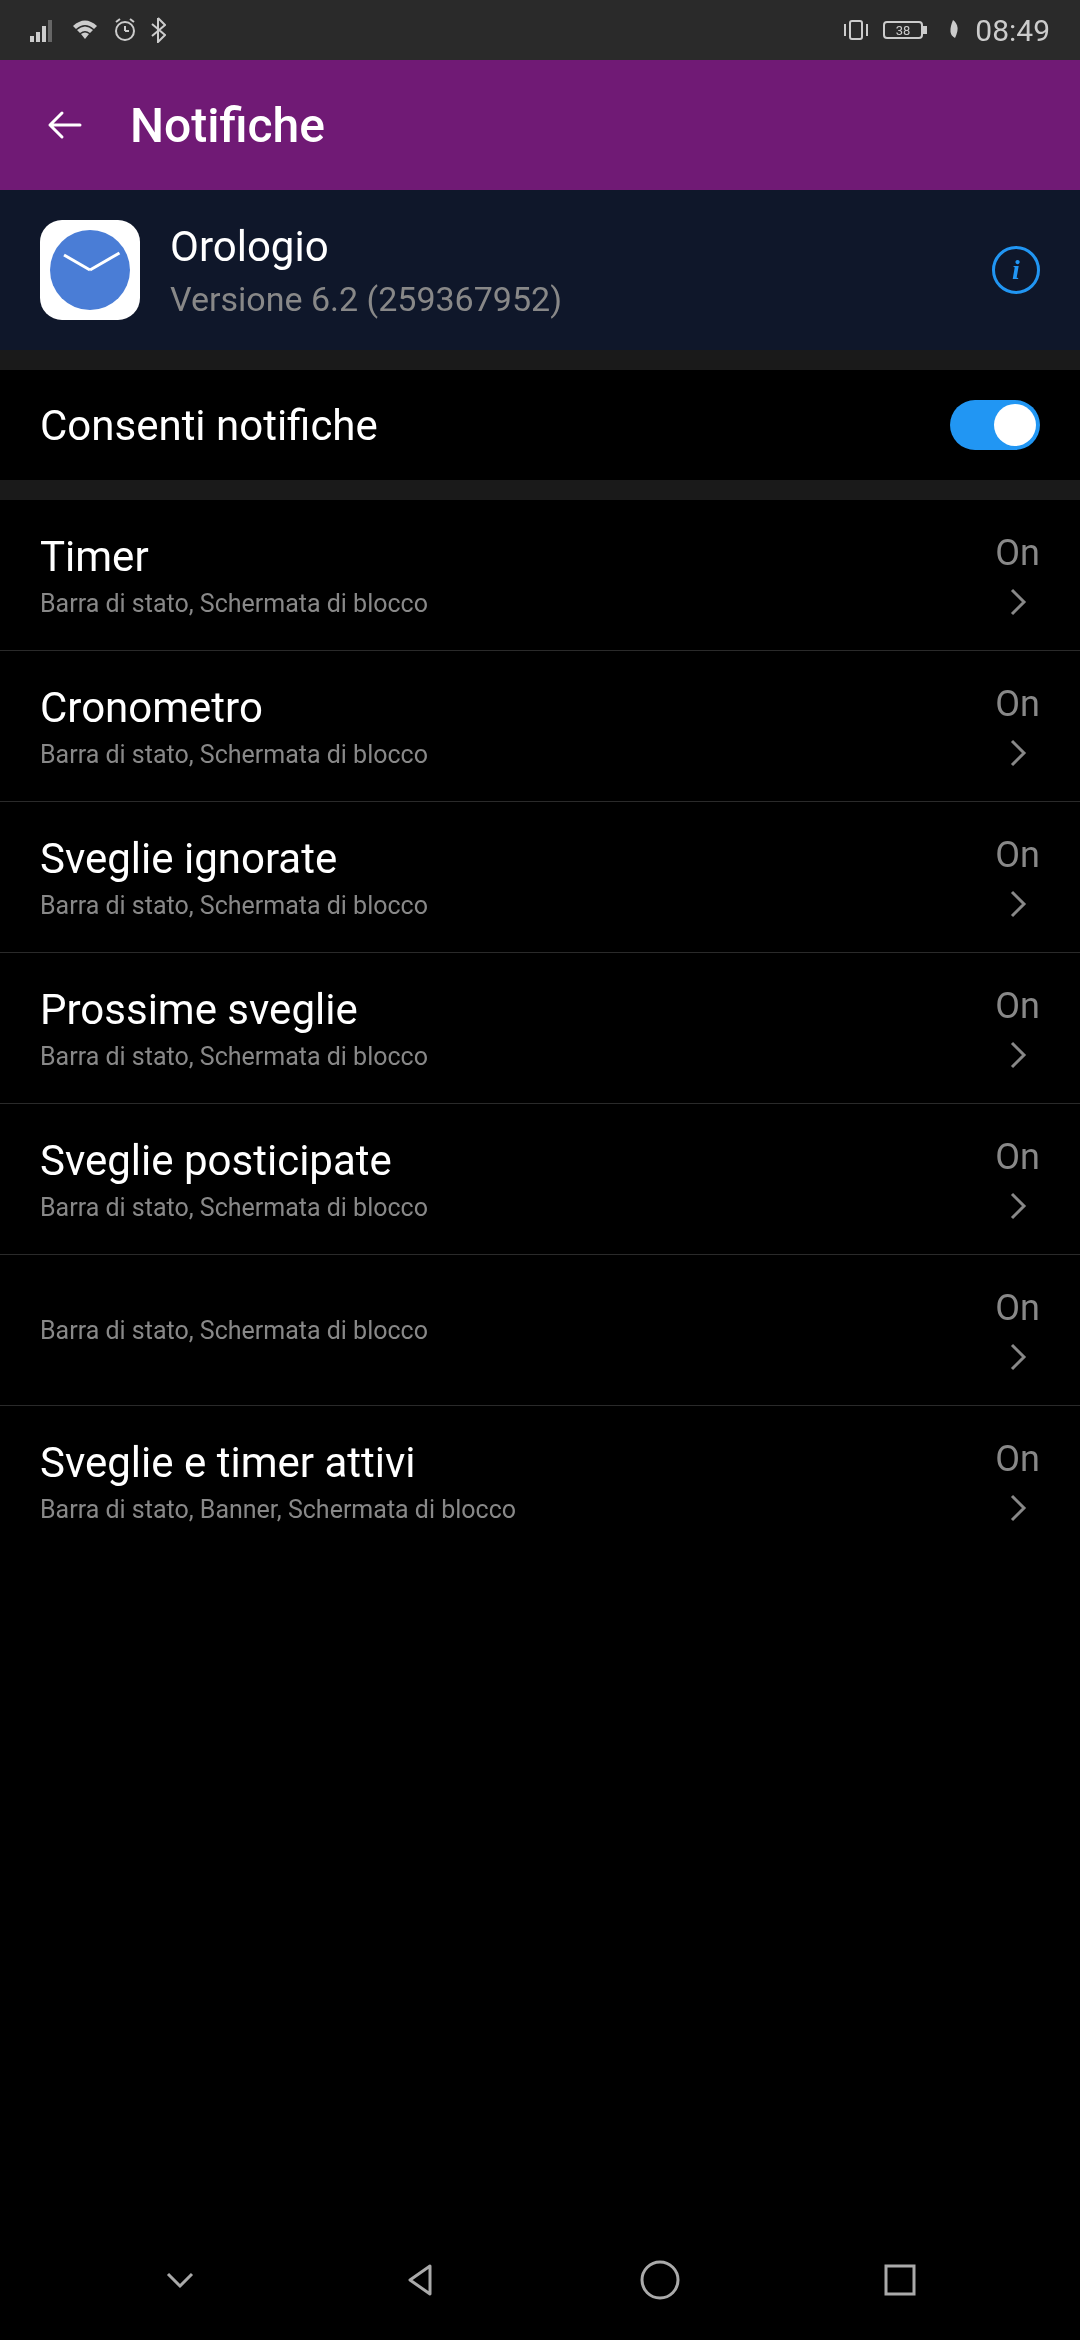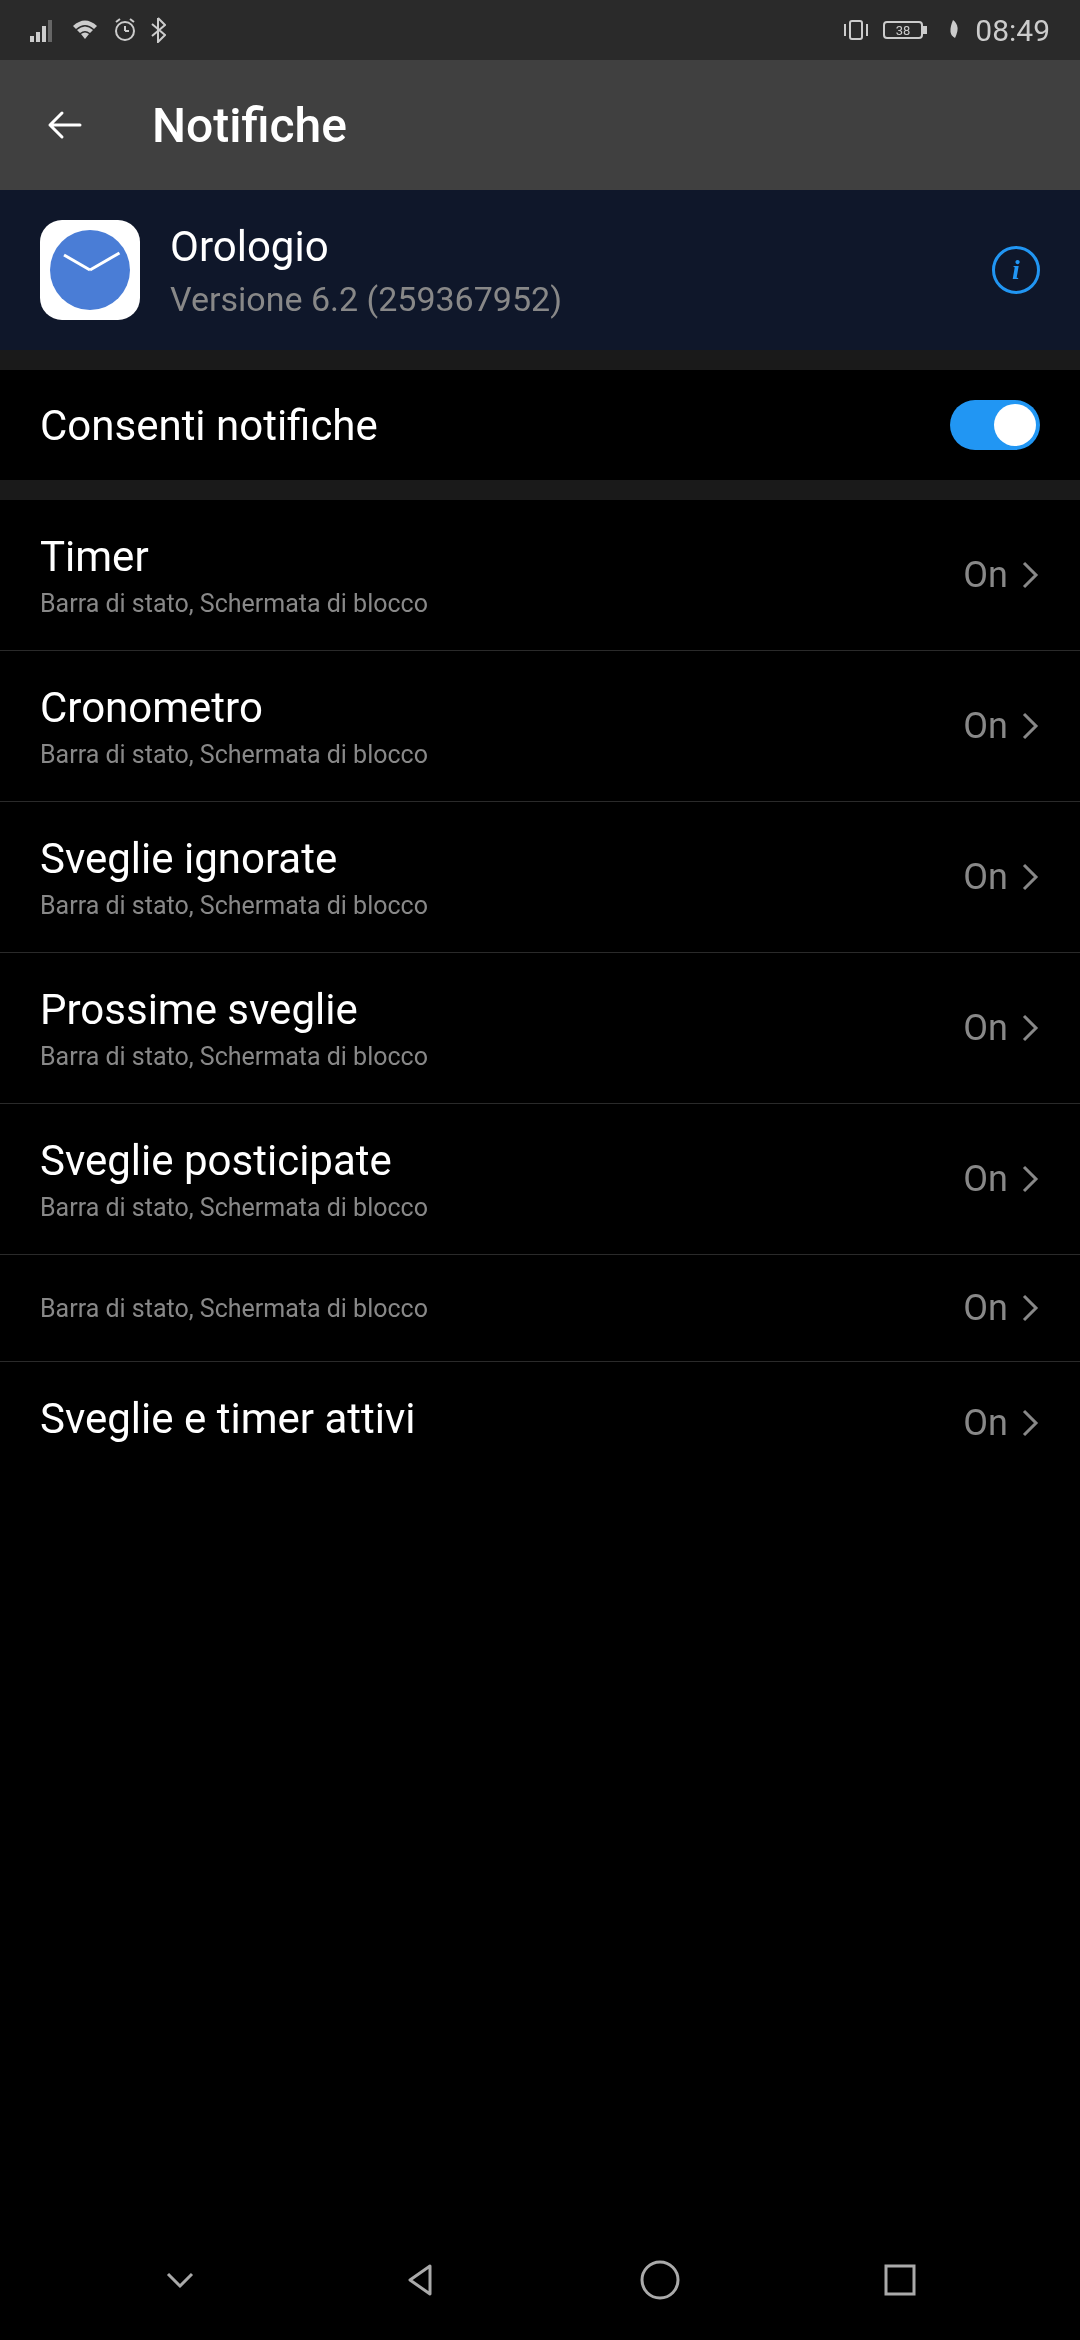--- a/index.html
+++ b/index.html
@@ -26,25 +26,25 @@
     font-size: 28px;
   }
   .status-left, .status-right {
     display: flex;
     align-items: center;
     gap: 12px;
   }
   .status-icon { display: inline-flex; }
   .header {
     height: 130px;
-    background: #404040;
+    background: #701a75;
     display: flex;
     align-items: center;
     padding: 0 40px;
-    gap: 62px;
+    gap: 40px;
   }
   .back-arrow {
     width: 50px;
     height: 50px;
     display: flex;
     align-items: center;
     justify-content: center;
   }
   .header-title {
     font-size: 48px;
@@ -172,20 +172,21 @@
   .list-subtitle {
     font-size: 25px;
     color: #888;
   }
   .list-right {
     display: flex;
     align-items: center;
     gap: 12px;
     color: #888;
     font-size: 36px;
+    flex-direction: column;
   }
   .chevron {
     display: inline-flex;
   }
   .nav-bar {
     position: absolute;
     bottom: 0;
     left: 0;
     right: 0;
     height: 120px;
@@ -368,20 +369,21 @@
       <span class="chevron">
           <svg width="20" height="32" viewBox="0 0 20 32">
             <path d="M4 4 L16 16 L4 28" stroke="#888" stroke-width="3" fill="none"></path>
           </svg>
         </span>
     </div>
   </div>
   <div class="list-item">
     <div class="list-text">
       <div class="list-title">Sveglie e timer attivi</div>
+      <div class="list-subtitle">Barra di stato, Banner, Schermata di blocco</div>
     </div>
     <div class="list-right">
       <span>On</span>
       <span class="chevron">
           <svg width="20" height="32" viewBox="0 0 20 32">
             <path d="M4 4 L16 16 L4 28" stroke="#888" stroke-width="3" fill="none"></path>
           </svg>
         </span>
     </div>
   </div>

